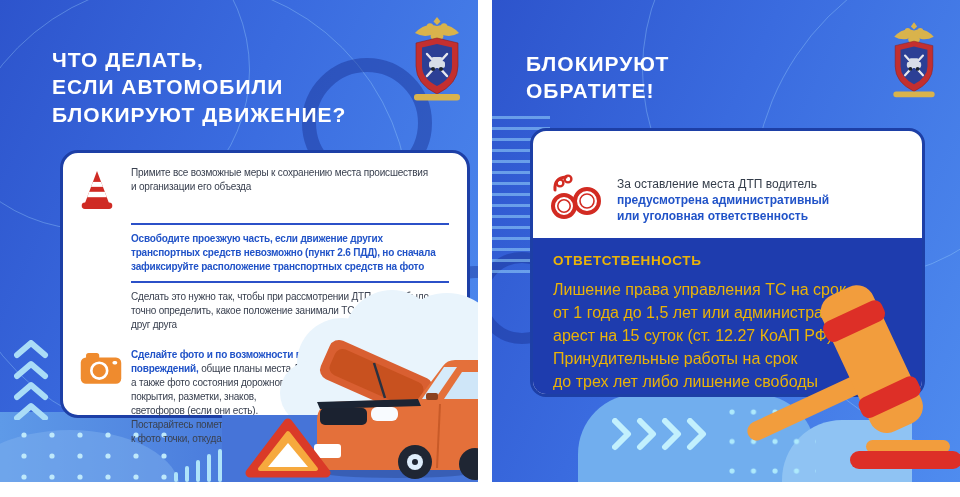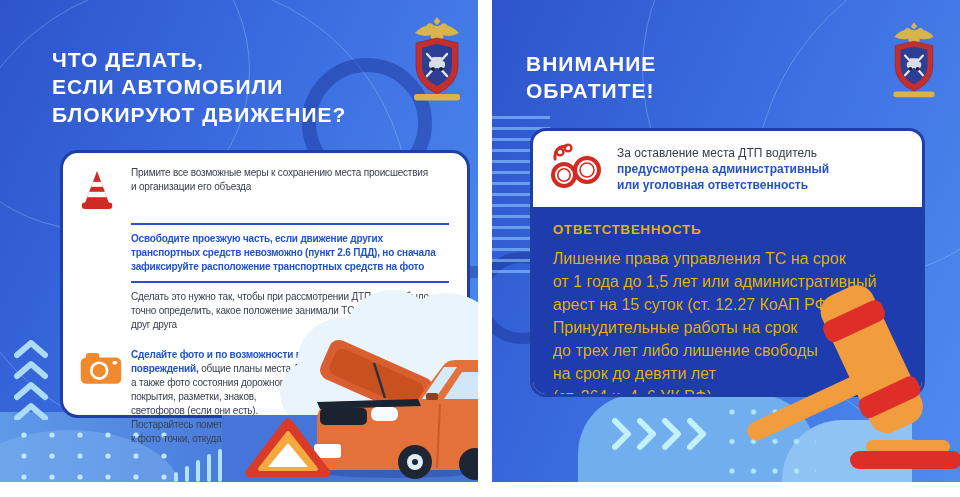--- a/index.html
+++ b/index.html
@@ -33,21 +33,21 @@
   .row .ic { padding-top:2px; }
   .t  { color:#3a4150; font-size:10px; line-height:1.4; letter-spacing:-0.2px; white-space:pre-line; }
   .b  { color:#2153c8; font-weight:700; }
   .divider { border:0; border-top:2px solid #2b50c8; margin:7px 8px 7px 52px; }
 
   
   .card-right { position:absolute; left:38px; top:128px; width:395px; height:269px;
                 border:3px solid #1d3fa6; border-radius:16px; background:#ffffff;
                 overflow:hidden; display:flex; flex-direction:column; z-index:2; }
   .notice { display:grid; grid-template-columns:70px 1fr; align-items:center;
-            height:95px; padding:8px 12px 8px 14px; }
+            height:95px; padding:8px 12px 8px 14px;margin-top:31px; }
   .notice-text { font-size:12px; line-height:1.35; color:#333c49; white-space:pre-line; }
   .navy-section { flex:1; background:#1e3cae; padding:15px 18px 0 20px; color:#eab308; }
   .navy-title { font-size:13.5px; font-weight:700; letter-spacing:.6px; margin-bottom:10px; }
   .navy-body  { font-size:16px; line-height:1.44; white-space:pre-line; }
 
   .abs { position:absolute; }
   .blob { position:absolute; background:#71aeee; }
 </style>
 </head>
 <body>
@@ -242,21 +242,21 @@
     <svg class="abs" style="left:120px;top:418px;" width="106" height="34">
       <g stroke="#c2f0fd" stroke-width="6" fill="none" stroke-linecap="round" stroke-linejoin="round">
         <path d="M3 3 L16 16 L3 29"></path>
           <path d="M28 3 L41 16 L28 29"></path>
         <path d="M53 3 L66 16 L53 29"></path>
           <path d="M78 3 L91 16 L78 29"></path>
       </g>
     </svg>
 
     <h1 class="title title-right">
-      <span>ВНИМАНИЕ</span>
+      <span>БЛОКИРУЮТ</span>
       <span>ОБРАТИТЕ!</span>
     </h1>
 
     <svg class="emblem" style="left:396px;top:20px;" width="52" height="80" viewBox="0 0 58 86">
       <g fill="#d9b34c">
         <path d="M29 1 l3.5 4.5 -3.5 3.5 -3.5 -3.5 z"></path>
         <path d="M7 17 Q17 6 29 10 Q41 6 51 17 Q44 21 37 19.5 Q33 18 29 19 Q25 18 21 19.5 Q14 21 7 17 Z"></path>
         <circle cx="22" cy="10.5" r="3.2"></circle>
           <circle cx="36" cy="10.5" r="3.2"></circle>
         <ellipse cx="29" cy="20" rx="6.5" ry="5"></ellipse>

